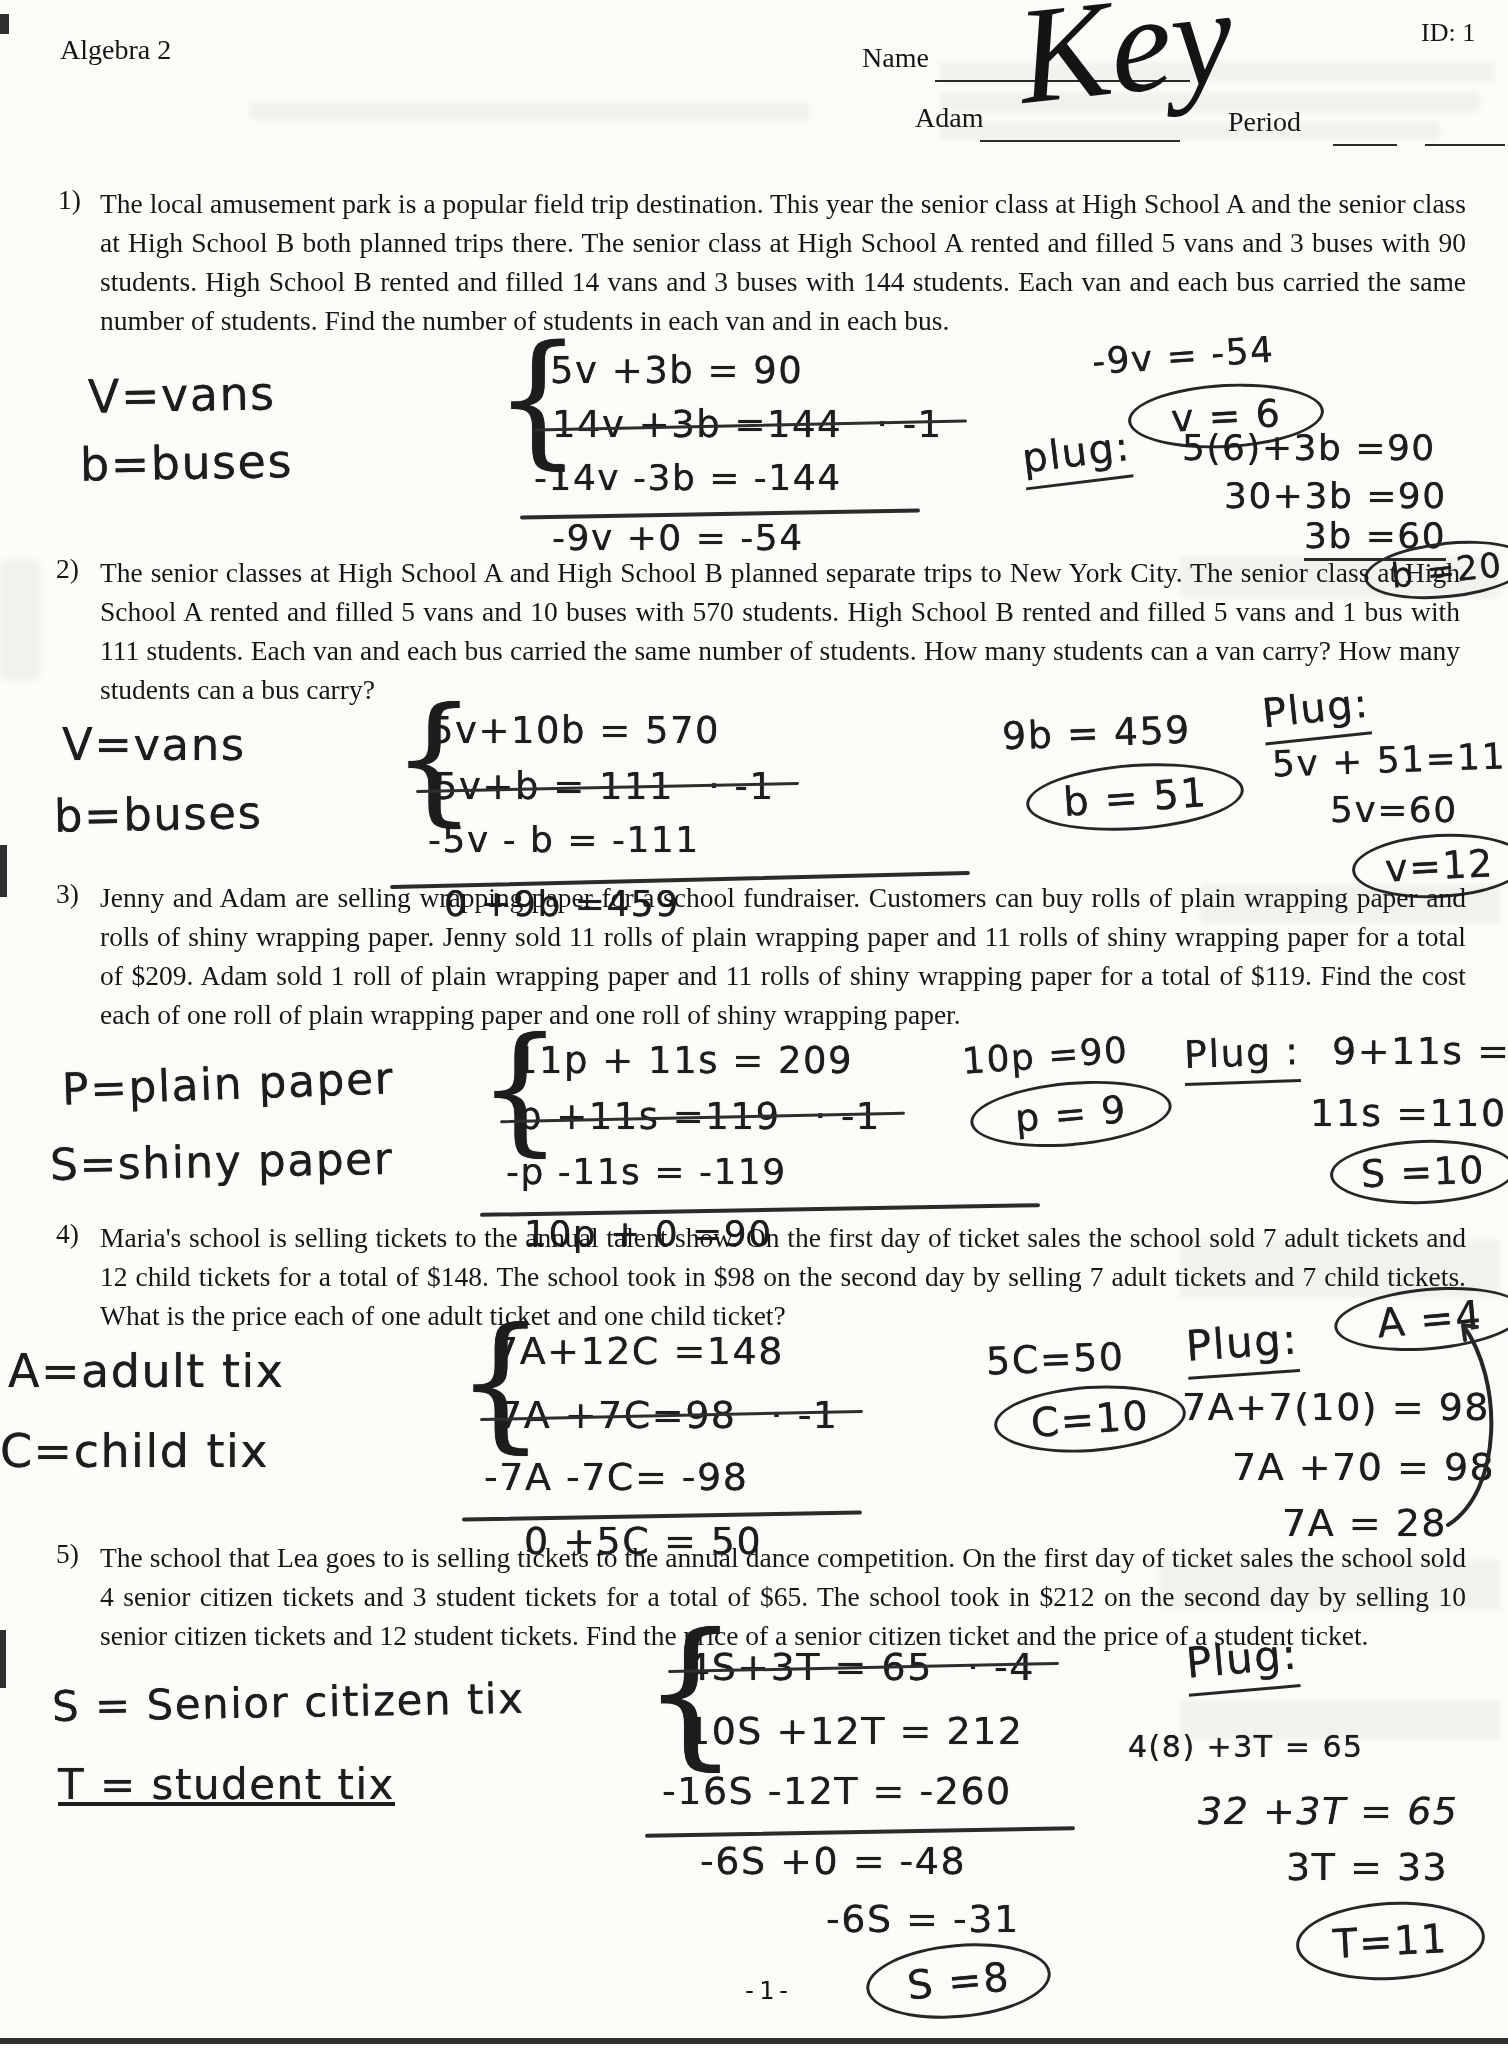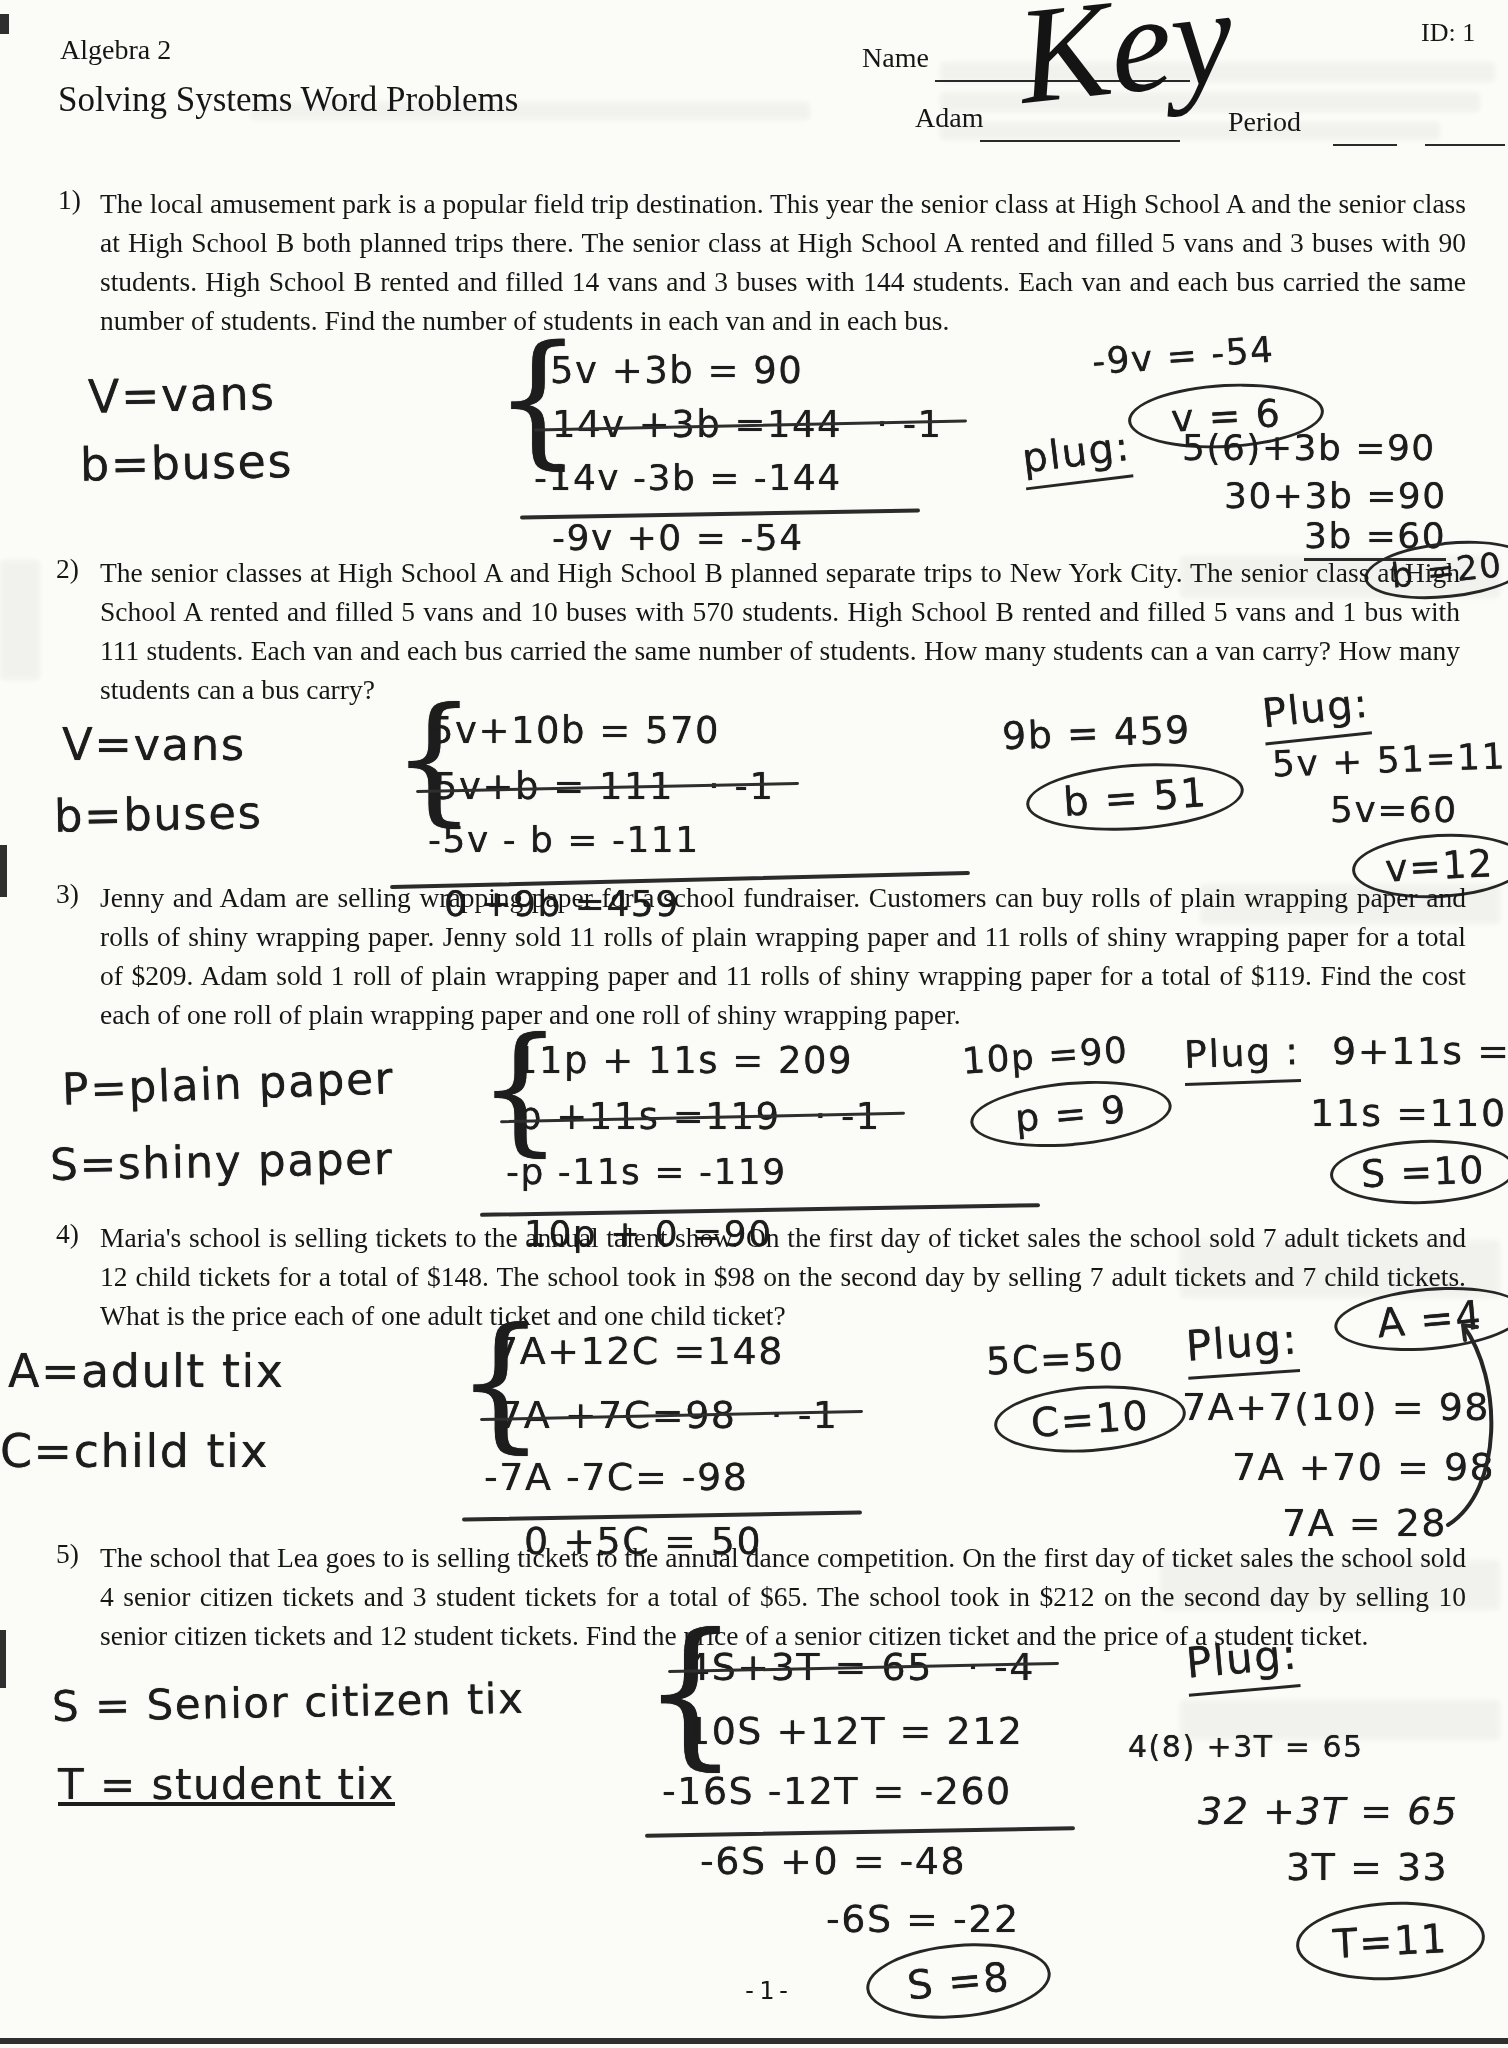--- a/index.html
+++ b/index.html
@@ -141,21 +141,20 @@
   <div class="bleed" style="left:1180px;top:1240px;width:320px;height:58px;"></div>
   <div class="bleed" style="left:1160px;top:1560px;width:340px;height:50px;"></div>
   <div class="bleed" style="left:1180px;top:1700px;width:320px;height:40px;"></div>
 
   <div class="edge" style="left:0;top:14px;width:9px;height:20px;"></div>
   <div class="edge" style="left:0;top:845px;width:7px;height:52px;"></div>
   <div class="edge" style="left:0;top:1630px;width:6px;height:58px;"></div>
   <div class="edge" style="left:0;top:2038px;width:1508px;height:6px;"></div>
 
   <div class="course">Algebra 2</div>
-  <div class="title">Solving Systems Word Problems</div>
   <div class="hlabel" style="left:862px;top:42px;">Name</div>
   <div class="blank-line" style="left:935px;top:80px;width:255px;"></div>
   <div class="signature">Key</div>
   <div class="idtag">ID: 1</div>
   <div class="hlabel" style="left:915px;top:102px;">Adam</div>
   <div class="blank-line" style="left:980px;top:140px;width:200px;"></div>
   <div class="hlabel" style="left:1228px;top:106px;">Period</div>
   <div class="blank-line" style="left:1333px;top:144px;width:64px;"></div>
   <div class="blank-line" style="left:1425px;top:144px;width:80px;"></div>
 
@@ -244,21 +243,21 @@
     <div class="pnum">5)</div>
     <div class="printed ptext">The school that Lea goes to is selling tickets to the annual dance competition.  On the first day of ticket sales the school sold 4 senior citizen tickets and 3 student tickets for a total of $65.  The school took in $212 on the second day by selling 10 senior citizen tickets and 12 student tickets.  Find the price of a senior citizen ticket and the price of a student ticket.</div>
     <div class="hw d1">S = Senior citizen tix</div>
     <div class="hw d2">T = student tix</div>
     <div class="hw brace">{</div>
     <div class="hw eq1"><span class="struckg"><span>4S+3T = 65</span><span class="mult">· -4</span></span></div>
     <div class="hw eq2">10S +12T = 212</div>
     <div class="hw elim1">-16S -12T = -260</div>
     <div class="sumline sum"></div>
     <div class="hw s1">-6S +0 = -48</div>
-    <div class="hw s2">-6S = -22</div>
+    <div class="hw s2">-6S = -31</div>
     <div class="hw a1"><span class="circle">S =8</span></div>
     <div class="hw plugl"><span class="plug">Plug:</span></div>
     <div class="hw w1">4(8) +3T = 65</div>
     <div class="hw w2">32 +3T = 65</div>
     <div class="hw w3">3T = 33</div>
     <div class="hw a2"><span class="circle">T=11</span></div>
   </section>
 
   <div class="pageno">-1-</div>
 </div>

